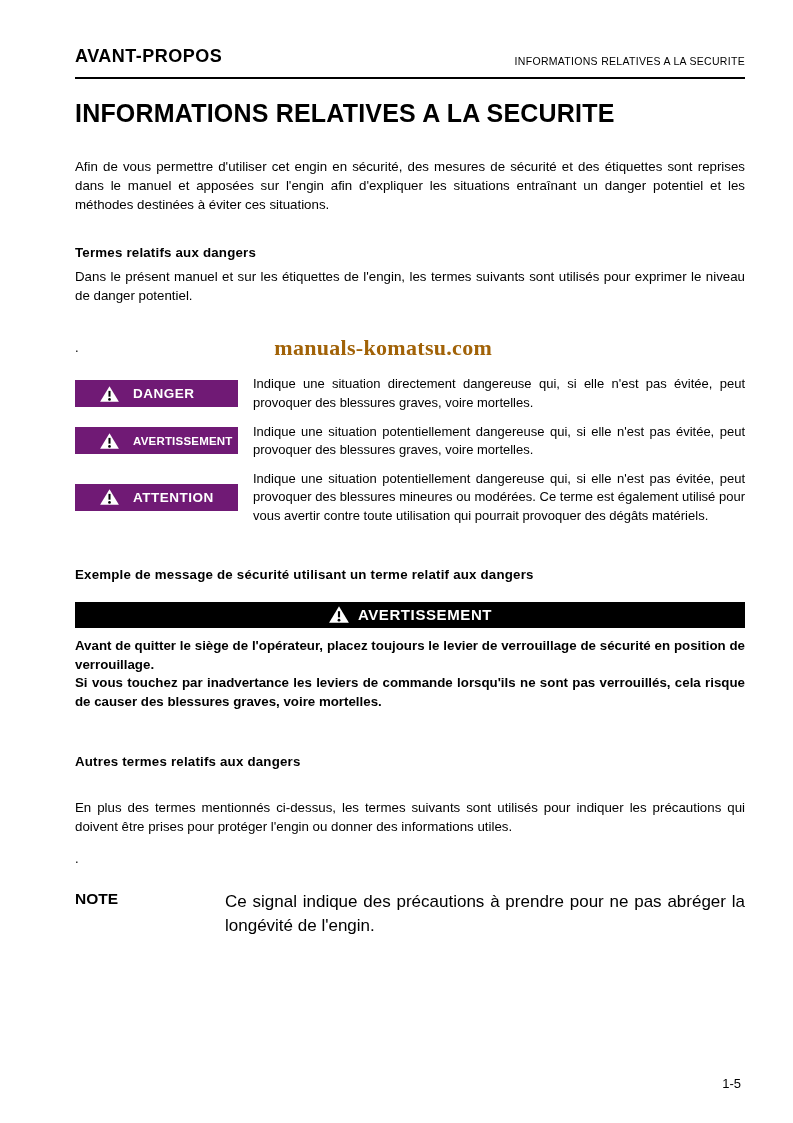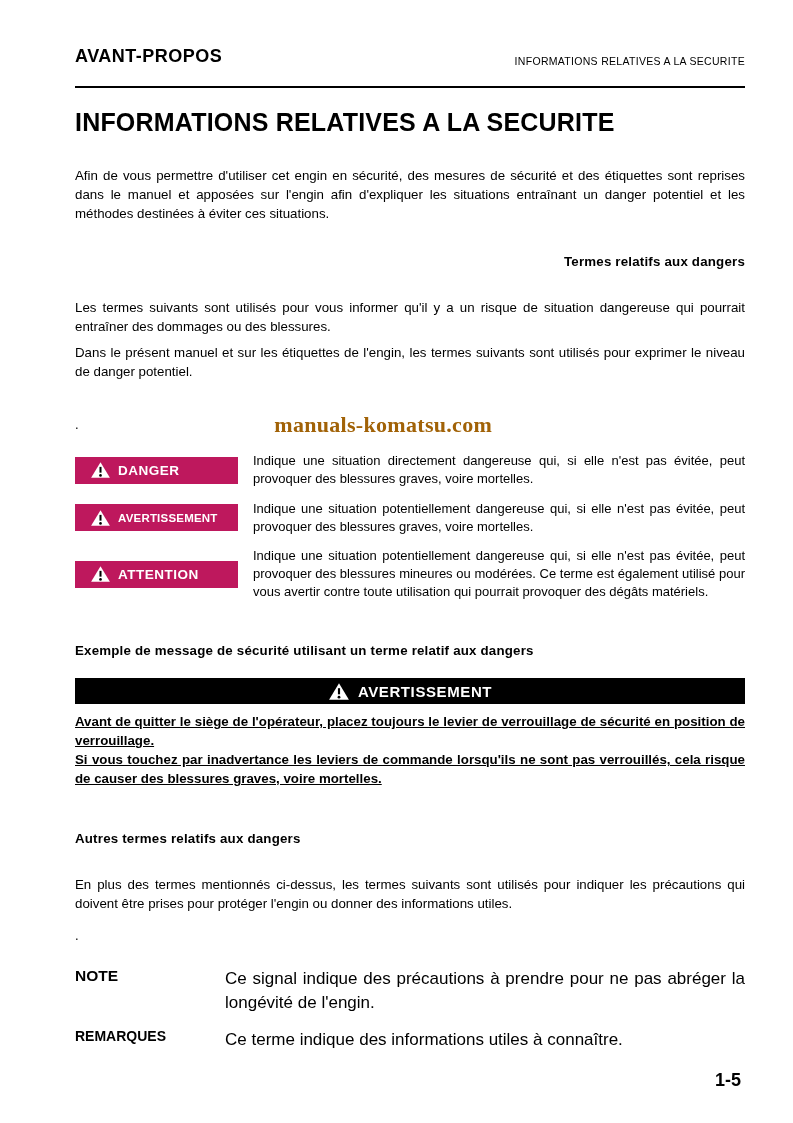--- a/index.html
+++ b/index.html
@@ -4,81 +4,80 @@
 <style>
   html,body{margin:0;padding:0;background:#e8e8e8;}
   .page{
     width:793px;height:1123px;background:#ffffff;position:relative;
     box-sizing:border-box;padding:46px 48px 0 75px;
     font-family:"Liberation Sans", sans-serif;color:#000;
     margin:0 auto;overflow:hidden;
   }
   .header{
     display:flex;justify-content:space-between;align-items:flex-end;
-    border-bottom:2px solid #000;padding-bottom:19px;
+    border-bottom:2px solid #000;padding-bottom:10px;
   }
   .h-left{font-size:18px;font-weight:bold;letter-spacing:.5px;}
   .h-right{font-size:10.5px;letter-spacing:.3px;}
   .title{font-size:25px;font-weight:bold;margin:20px 0 0;letter-spacing:.2px;}
   p.body{font-size:13.3px;line-height:1.42;text-align:justify;margin:0;}
   .mt-xs{margin-top:8px !important;}
-  .mt-md{margin-top:30px !important;text-align:right;}
+  .mt-md{margin-top:30px !important;}
   .mt-lg{margin-top:42px !important;}
   .subhead{font-size:13.3px;font-weight:bold;margin:0;letter-spacing:.2px;}
   .wm-row{position:relative;height:30px;margin-top:26px;}
   .dot{position:absolute;left:0;bottom:6px;font-size:13px;}
   .watermark{
     position:absolute;left:46%;transform:translateX(-50%);bottom:0;
     color:#a16207;font-weight:bold;font-size:22px;letter-spacing:.3px;
     font-family:"Liberation Serif", serif;
   }
   .danger-rows{margin-top:14px;}
   .danger-row{display:flex;align-items:center;gap:15px;margin-bottom:11px;}
   .danger-label{
-    width:163px;min-width:163px;height:27px;background:#be185d;color:#fff;
-    display:flex;align-items:center;gap:7px;padding-left:15px;box-sizing:border-box;
+    width:163px;min-width:163px;height:27px;background:#701a75;color:#fff;
+    display:flex;align-items:center;gap:13px;padding-left:24px;box-sizing:border-box;
     font-weight:bold;letter-spacing:.5px;
   }
   .danger-label.sz-lg{font-size:13.5px;}
   .danger-label.sz-sm{font-size:11.5px;letter-spacing:.2px;}
   .danger-desc{flex:1;font-size:13px;line-height:1.4;text-align:justify;}
   .tri{display:block;}
   .banner{
     margin-top:20px;background:#000;height:26px;display:flex;align-items:center;
     justify-content:center;gap:8px;color:#fff;font-weight:bold;font-size:15px;
     letter-spacing:.6px;
   }
-  .example-body{margin-top:9px;text-decoration:underline;}
+  .example-body{margin-top:9px;}
   .example-body p{font-size:13.3px;font-weight:bold;line-height:1.42;margin:0;text-align:justify;}
   .dot2{font-size:13px;margin-top:14px;}
   .note-row{display:flex;align-items:flex-start;gap:0;margin-top:24px;}
   .note-row.second{margin-top:13px;}
   .note-label{width:150px;min-width:150px;font-weight:bold;}
   .note-label.big{font-size:15.5px;}
   .note-label.med{font-size:14px;}
   .note-text{flex:1;font-size:17px;line-height:1.42;text-align:justify;}
-  .footer{position:absolute;right:52px;bottom:32px;font-size:18px;font-weight:bold;margin-top:42px;}
+  .footer{position:absolute;right:52px;bottom:32px;font-size:13px;font-weight:normal;margin-top:42px;}
 </style>
 </head>
 <body>
 
 <div class="page">
 
   <div class="header">
     <span class="h-left">AVANT-PROPOS</span>
     <span class="h-right">INFORMATIONS RELATIVES A LA SECURITE</span>
   </div>
 
   <h1 class="title">INFORMATIONS RELATIVES A LA SECURITE</h1>
 
   <p class="body mt-md">Afin de vous permettre d'utiliser cet engin en sécurité, des mesures de sécurité et des étiquettes sont reprises dans le manuel et apposées sur l'engin afin d'expliquer les situations entraînant un danger potentiel et les méthodes destinées à éviter ces situations.</p>
 
   <h2 class="subhead mt-md" style="margin-top:32px;">Termes relatifs aux dangers</h2>
 
-  <p class="body mt-md" style="margin-top:32px;">Les termes suivants sont utilisés pour vous informer qu'il y a un risque de situation dangereuse qui pourrait entraîner des dommages ou des blessures.</p>
   <p class="body mt-xs">Dans le présent manuel et sur les étiquettes de l'engin, les termes suivants sont utilisés pour exprimer le niveau de danger potentiel.</p>
 
   <div class="wm-row">
     <span class="dot">.</span>
     <span class="watermark">manuals-komatsu.com</span>
   </div>
 
   <div class="danger-rows">
 
     <div class="danger-row">
@@ -139,20 +138,16 @@
 
   <p class="body mt-md">En plus des termes mentionnés ci-dessus, les termes suivants sont utilisés pour indiquer les précautions qui doivent être prises pour protéger l'engin ou donner des informations utiles.</p>
 
   <div class="dot2">.</div>
 
   <div class="note-row">
     <div class="note-label big">NOTE</div>
     <div class="note-text">Ce signal indique des précautions à prendre pour ne pas abréger la longévité de l'engin.</div>
   </div>
 
-  <div class="note-row second">
-    <div class="note-label med">REMARQUES</div>
-    <div class="note-text">Ce terme indique des informations utiles à connaître.</div>
-  </div>
 
   <div class="footer">1-5</div>
 
 </div>
 
 </body></html>

